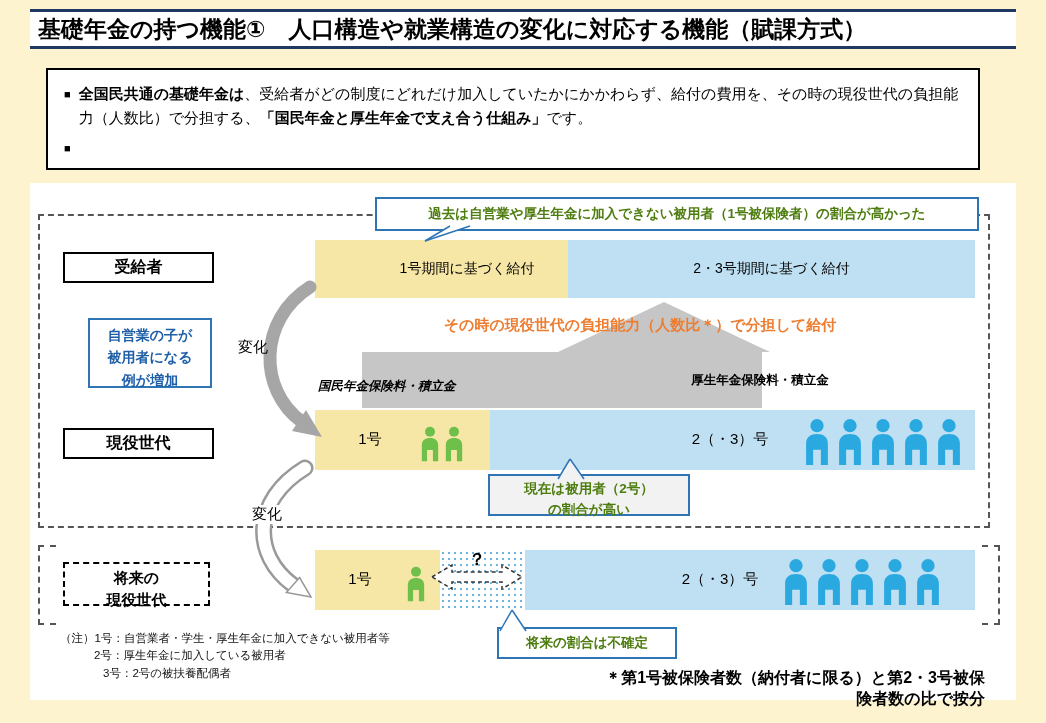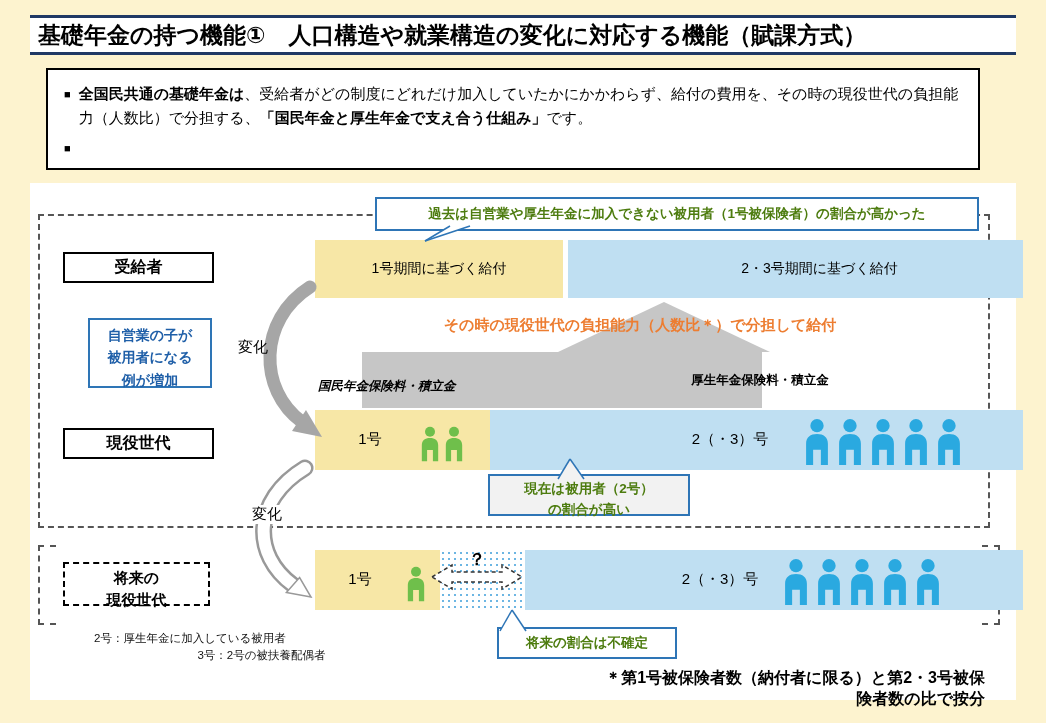--- a/index.html
+++ b/index.html
@@ -1,35 +1,35 @@
 <!DOCTYPE html>
 <html><head>
 <meta charset="utf-8">
 <style>
   html,body{margin:0;padding:0;}
   body{font-family:"Liberation Sans","DejaVu Sans",sans-serif;}
   .page{position:relative;width:1046px;height:723px;background:#fdf3cf;overflow:hidden;}
   .abs{position:absolute;}
   .flexc{display:flex;align-items:center;justify-content:center;}
-  .title-bar{left:30px;top:15px;width:978px;height:34px;background:#fff;
+  .title-bar{left:30px;top:9px;width:978px;height:34px;background:#fff;
     border-top:3px solid #1f3864;border-bottom:3px solid #1f3864;
     display:flex;align-items:center;padding-left:8px;font-size:23px;font-weight:bold;color:#000;}
   .intro-box{left:46px;top:68px;width:898px;height:74px;background:#fff;border:2px solid #000;
     padding:12px 16px;font-size:15px;line-height:1.6;color:#000;}
   .bullet-row{display:flex;}
   .bullet-marker{font-size:11px;margin-right:8px;padding-top:4px;}
   .main-panel{left:30px;top:183px;width:986px;height:517px;background:#fff;z-index:0;}
   .dashed-box{left:38px;top:214px;width:948px;height:310px;border:2px dashed #555;z-index:1;}
   .bracket-l{left:38px;top:545px;width:16px;height:76px;border-left:2px dashed #555;
     border-top:2px dashed #555;border-bottom:2px dashed #555;z-index:1;}
   .bracket-r{left:982px;top:545px;width:16px;height:76px;border-right:2px dashed #555;
     border-top:2px dashed #555;border-bottom:2px dashed #555;z-index:1;}
   .bar{z-index:2;font-size:14px;color:#000;}
   .ylw{background:#f7e7a6;}
-  .blu{background:#bfdff2;padding-left:48px;}
+  .blu{background:#bfdff2;}
   .hatch{background-color:#fff;background-image:radial-gradient(#6db6e3 1.2px,transparent 1.4px);
     background-size:6px 6px;z-index:2;}
   .labelbox{border:2px solid #000;background:#fff;font-weight:bold;font-size:16px;z-index:6;}
   .callout{border:2px solid #2e75b6;background:#fff;color:#4d7c0f;font-weight:bold;
     font-size:13.5px;z-index:7;text-align:center;}
   .small-note{font-size:11.5px;color:#111;line-height:1.5;z-index:6;}
   .bartext{z-index:6;text-align:center;font-size:15px;color:#000;}
   .persons{z-index:6;display:flex;align-items:flex-end;}
   svg.overlay{position:absolute;left:0;top:0;pointer-events:none;}
 </style>
@@ -50,21 +50,21 @@
     <div class="bullet-row" style="margin-top:6px;">
       <span class="bullet-marker">■</span>
     </div>
   </div>
 
   <div class="abs main-panel"></div>
   <div class="abs dashed-box"></div>
   <div class="abs bracket-l"></div>
   <div class="abs bracket-r"></div>
 
-  <div class="abs bar ylw flexc" style="left:315px;top:240px;width:248px;height:58px;">
+  <div class="abs bar ylw flexc" style="left:315px;top:240px;width:248px;height:58px;padding-left:28px;">
     <span>1号期間に基づく給付</span>
   </div>
   <div class="abs bar blu flexc" style="left:568px;top:240px;width:407px;height:58px;">
     <span>2・3号期間に基づく給付</span>
   </div>
 
   <div class="abs bar ylw" style="left:315px;top:410px;width:175px;height:60px;"></div>
   <div class="abs bar blu" style="left:490px;top:410px;width:485px;height:60px;"></div>
 
   <div class="abs bar ylw" style="left:315px;top:550px;width:125px;height:60px;"></div>
@@ -209,18 +209,19 @@
     </g>
     <g>
       <polygon points="500,631 526,631 512,610" fill="#fff"></polygon>
       <line x1="500" y1="631" x2="512" y2="610" stroke="#2e75b6" stroke-width="1.5"></line>
       <line x1="526" y1="631" x2="512" y2="610" stroke="#2e75b6" stroke-width="1.5"></line>
     </g>
     <polygon points="432,577 452,565 452,572 502,572 502,565 522,577 502,589 502,582 452,582 452,589" fill="#fff" stroke="#333" stroke-width="1.5" stroke-dasharray="4 3"></polygon>
   </svg>
 
   <div class="abs small-note" style="left:60px;top:630px;width:360px;">
+    <div>（注）1号：自営業者・学生・厚生年金に加入できない被用者等</div>
     <div style="margin-left:34px;">2号：厚生年金に加入している被用者</div>
-    <div style="margin-left:43px;text-align:center;">3号：2号の被扶養配偶者</div>
+    <div style="margin-left:43px;">3号：2号の被扶養配偶者</div>
   </div>
   <div class="abs" style="left:595px;top:668px;width:390px;text-align:right;font-weight:bold;font-size:16px;z-index:6;">＊第1号被保険者数（納付者に限る）と第2・3号被保険者数の比で按分</div>
 
 </div>
 
 </body></html>

